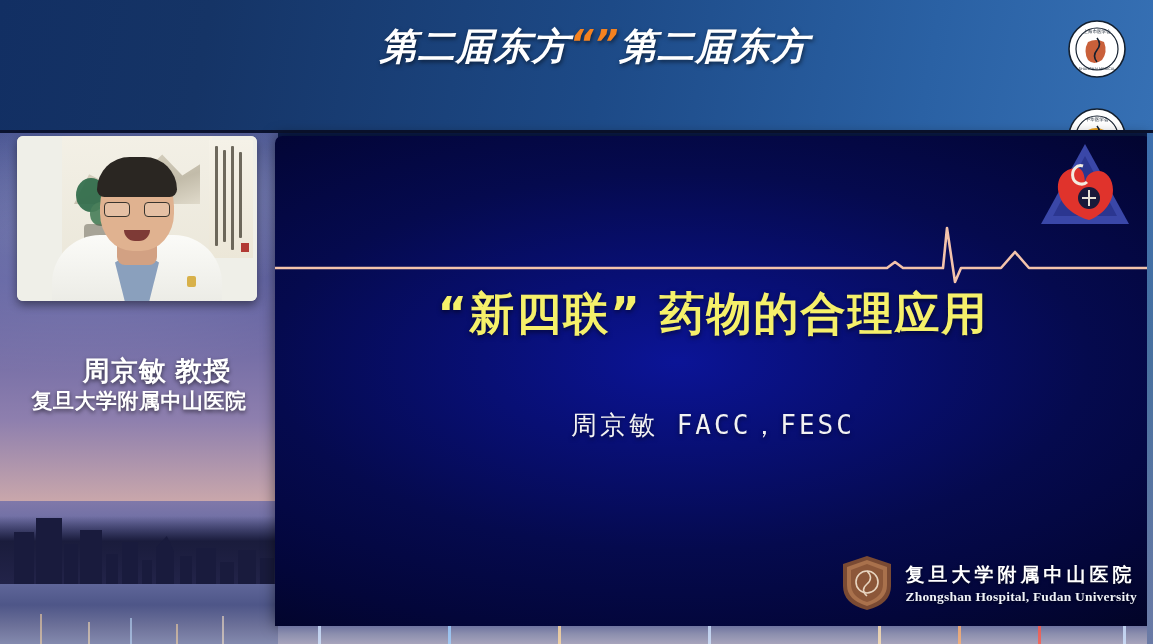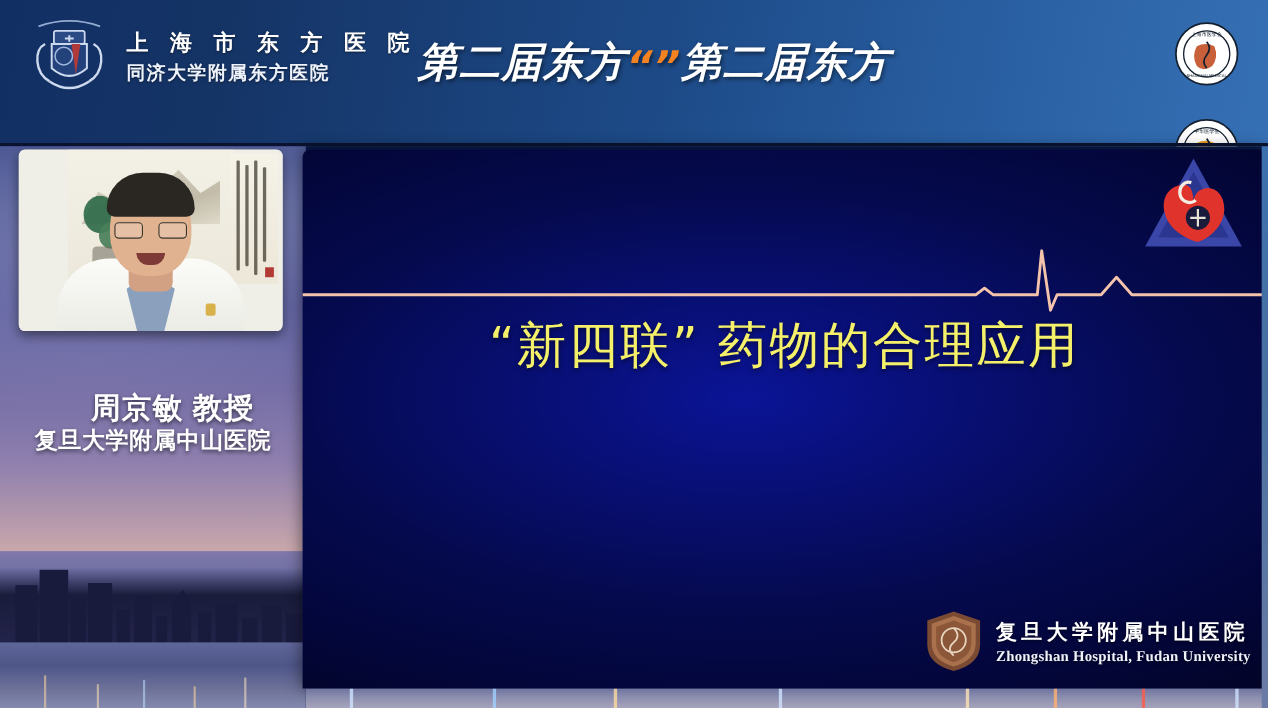--- a/index.html
+++ b/index.html
@@ -28,21 +28,21 @@
   .hosp-cn1{
     font-size:20px; color:#ffffff; letter-spacing:7px; font-weight:600;
     text-shadow:0 1px 2px rgba(0,0,0,.5); white-space:nowrap;
   }
   .hosp-cn2{
     font-size:17px; color:#eef3fb; letter-spacing:1.5px; font-weight:600;
     text-shadow:0 1px 2px rgba(0,0,0,.5); white-space:nowrap;
   }
   #forum-title{
     position:absolute; left:322px; top:22px; width:545px; height:60px;
-    display:flex; align-items:flex-end; justify-content:center;
+    display:flex; align-items:flex-start; justify-content:center;
     font-size:37px; font-weight:700; white-space:nowrap;
     font-family:"DejaVu Sans", sans-serif;
     color:#ffffff;
     text-shadow:1px 2px 4px rgba(0,0,0,.55);
     font-style:italic; letter-spacing:1px;
   }
   #forum-title .hl{ color:#f58220; }
   .hdr-right{
     position:absolute; right:22px; top:18px; display:flex; align-items:center; gap:26px;flex-direction:column;
   }
@@ -137,21 +137,21 @@
     border-radius:7px 7px 0 0; overflow:hidden;
     background:
       radial-gradient(ellipse 85% 70% at 46% 46%, #0b1496 0%, #080f74 26%, #050a4e 55%, #03063a 80%, #020427 100%);
     box-shadow:0 0 14px rgba(0,0,0,.5);
   }
   #ecg{ position:absolute; left:0; top:86px; width:100%; height:64px; }
   #heart-emblem{ position:absolute; right:18px; top:4px; width:96px; height:92px; }
 
   #slide-title{
     position:absolute; left:0; top:148px; width:100%; text-align:center;
-    color:#f5f06a; font-size:45px; font-weight:400; letter-spacing:2px;
+    color:#f5f06a; font-size:45px; font-weight:700; letter-spacing:2px;
     font-family:"DejaVu Sans", sans-serif;
     text-shadow:0 2px 5px rgba(0,0,0,.55);
   }
   #slide-presenter{
     position:absolute; left:0; top:272px; width:100%; text-align:center;
     color:#f2f2f2; font-size:26px; letter-spacing:3px;
     font-family:"DejaVu Sans Mono", monospace;
     text-shadow:0 2px 4px rgba(0,0,0,.5);
   }
   #slide-footer{
@@ -174,41 +174,20 @@
   #right-edge{
     position:absolute; right:0; top:133px; width:6px; height:511px;
     background:linear-gradient(180deg,#3c6fae 0%,#49719f 45%,#6b7ba6 100%);
   }
 </style>
 </head>
 <body>
 
 <div id="header">
 
-  <div class="hdr-left">
-    <div class="crest">
-      <svg viewBox="0 0 76 78" width="76" height="78">
-        <g fill="none" stroke="#cdd9ee" stroke-width="2.2">
-          <path d="M16 30 Q8 34 9 46 Q10 58 20 64"></path>
-          <path d="M60 30 Q68 34 67 46 Q66 58 56 64"></path>
-          <path d="M20 64 Q38 76 56 64"></path>
-        </g>
-        <rect x="24" y="18" width="28" height="12" rx="2" fill="#2a4a86" stroke="#cdd9ee" stroke-width="1.6"></rect>
-        <path d="M22 30 L54 30 L54 52 Q38 66 22 52 Z" fill="#23417a" stroke="#cdd9ee" stroke-width="1.8"></path>
-        <circle cx="33" cy="41" r="8" fill="none" stroke="#9fb8dd" stroke-width="1.4"></circle>
-        <path d="M40 30 L48 30 L44 58 Z" fill="#b03a3a"></path>
-        <path d="M38 28 L38 22 M34 25 L42 25" stroke="#cdd9ee" stroke-width="1.8"></path>
-        <path d="M10 14 Q38 4 66 14" stroke="#93abd3" stroke-width="1.6" fill="none"></path>
-      </svg>
-    </div>
-    <div class="hosp-names">
-      <div class="hosp-cn1">上 海 市 东 方 医 院</div>
-      <div class="hosp-cn2">同济大学附属东方医院</div>
-    </div>
-  </div>
 
   <div id="forum-title">
     <span>第二届东方</span>
       <span class="hl">“</span>
       <span class="hl">”</span>
       <span>第二届东方</span>
   </div>
 
   <div class="hdr-right">
     <div class="seal">
@@ -321,20 +300,21 @@
       <path d="M48 16 L80 76 L16 76 Z" fill="#2b3690"></path>
       <path d="M40 28 C26 28 18 40 22 54 C26 70 44 78 52 80 C64 76 76 64 76 50
                C76 36 66 28 56 32 C50 34 48 40 48 44 C48 36 46 28 40 28Z" fill="#e0332c"></path>
       <path d="M46 26 C40 24 34 30 36 38 C38 44 46 46 50 42" fill="none" stroke="#f3ece0" stroke-width="3"></path>
       <circle cx="52" cy="58" r="11" fill="#1a1a3a"></circle>
       <path d="M52 50 L52 66 M45 58 L59 58" stroke="#e8e3d6" stroke-width="2"></path>
     </svg>
   </div>
 
   <div id="slide-title">“新四联”  药物的合理应用</div>
+  <div id="slide-presenter">周京敏  FACC，FESC</div>
 
   <div id="slide-footer">
     <div class="shield">
       <svg viewBox="0 0 52 58" width="52" height="58">
         <path d="M26 2 L50 10 L50 32 Q50 50 26 56 Q2 50 2 32 L2 10 Z" fill="#7a4a33"></path>
         <path d="M26 6 L46 13 L46 31 Q46 46 26 52 Q6 46 6 31 L6 13 Z" fill="#a9714c"></path>
         <path d="M26 10 L42 16 L42 30 Q42 43 26 48 Q10 43 10 30 L10 16 Z" fill="#8c5739"></path>
         <circle cx="26" cy="28" r="11" fill="none" stroke="#e8d5c0" stroke-width="1.6"></circle>
         <path d="M26 17 q7 7 0 13 q-7 6 0 12" stroke="#e8d5c0" stroke-width="1.6" fill="none"></path>
       </svg>

